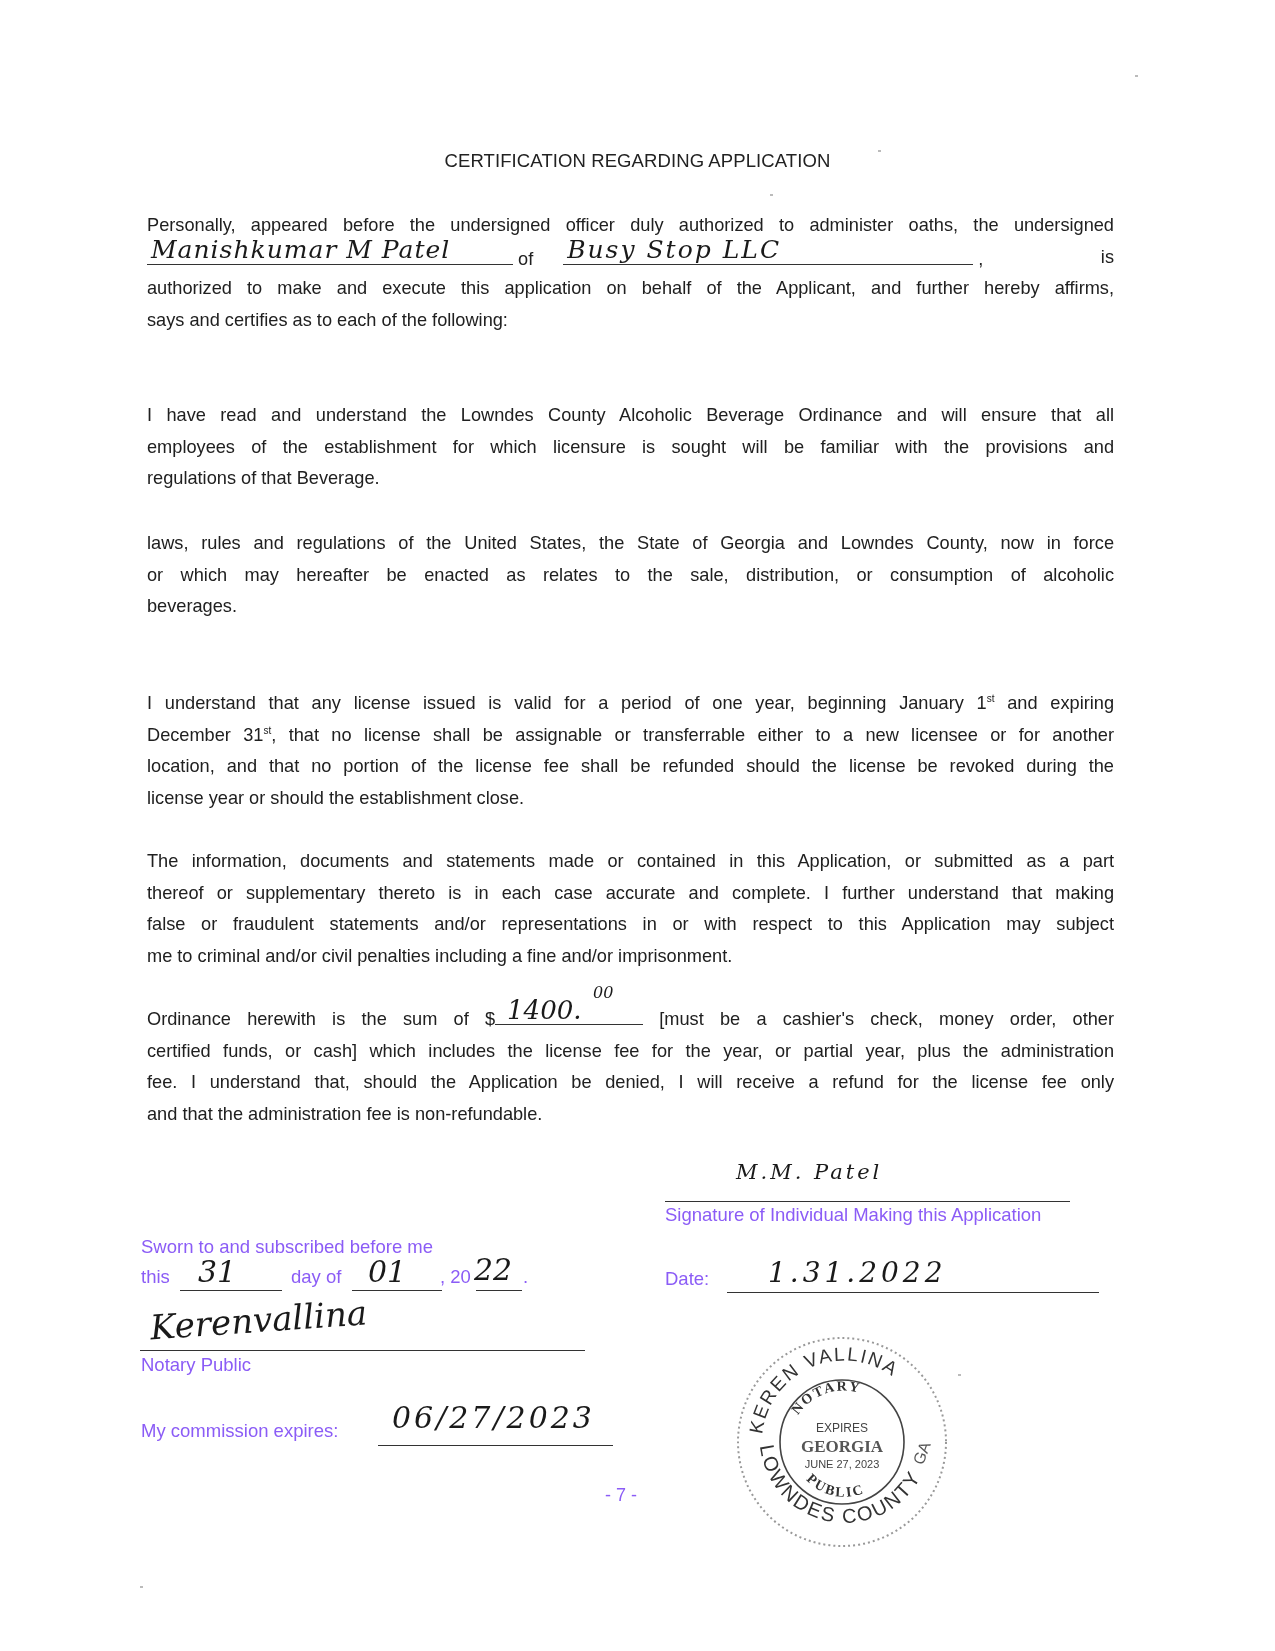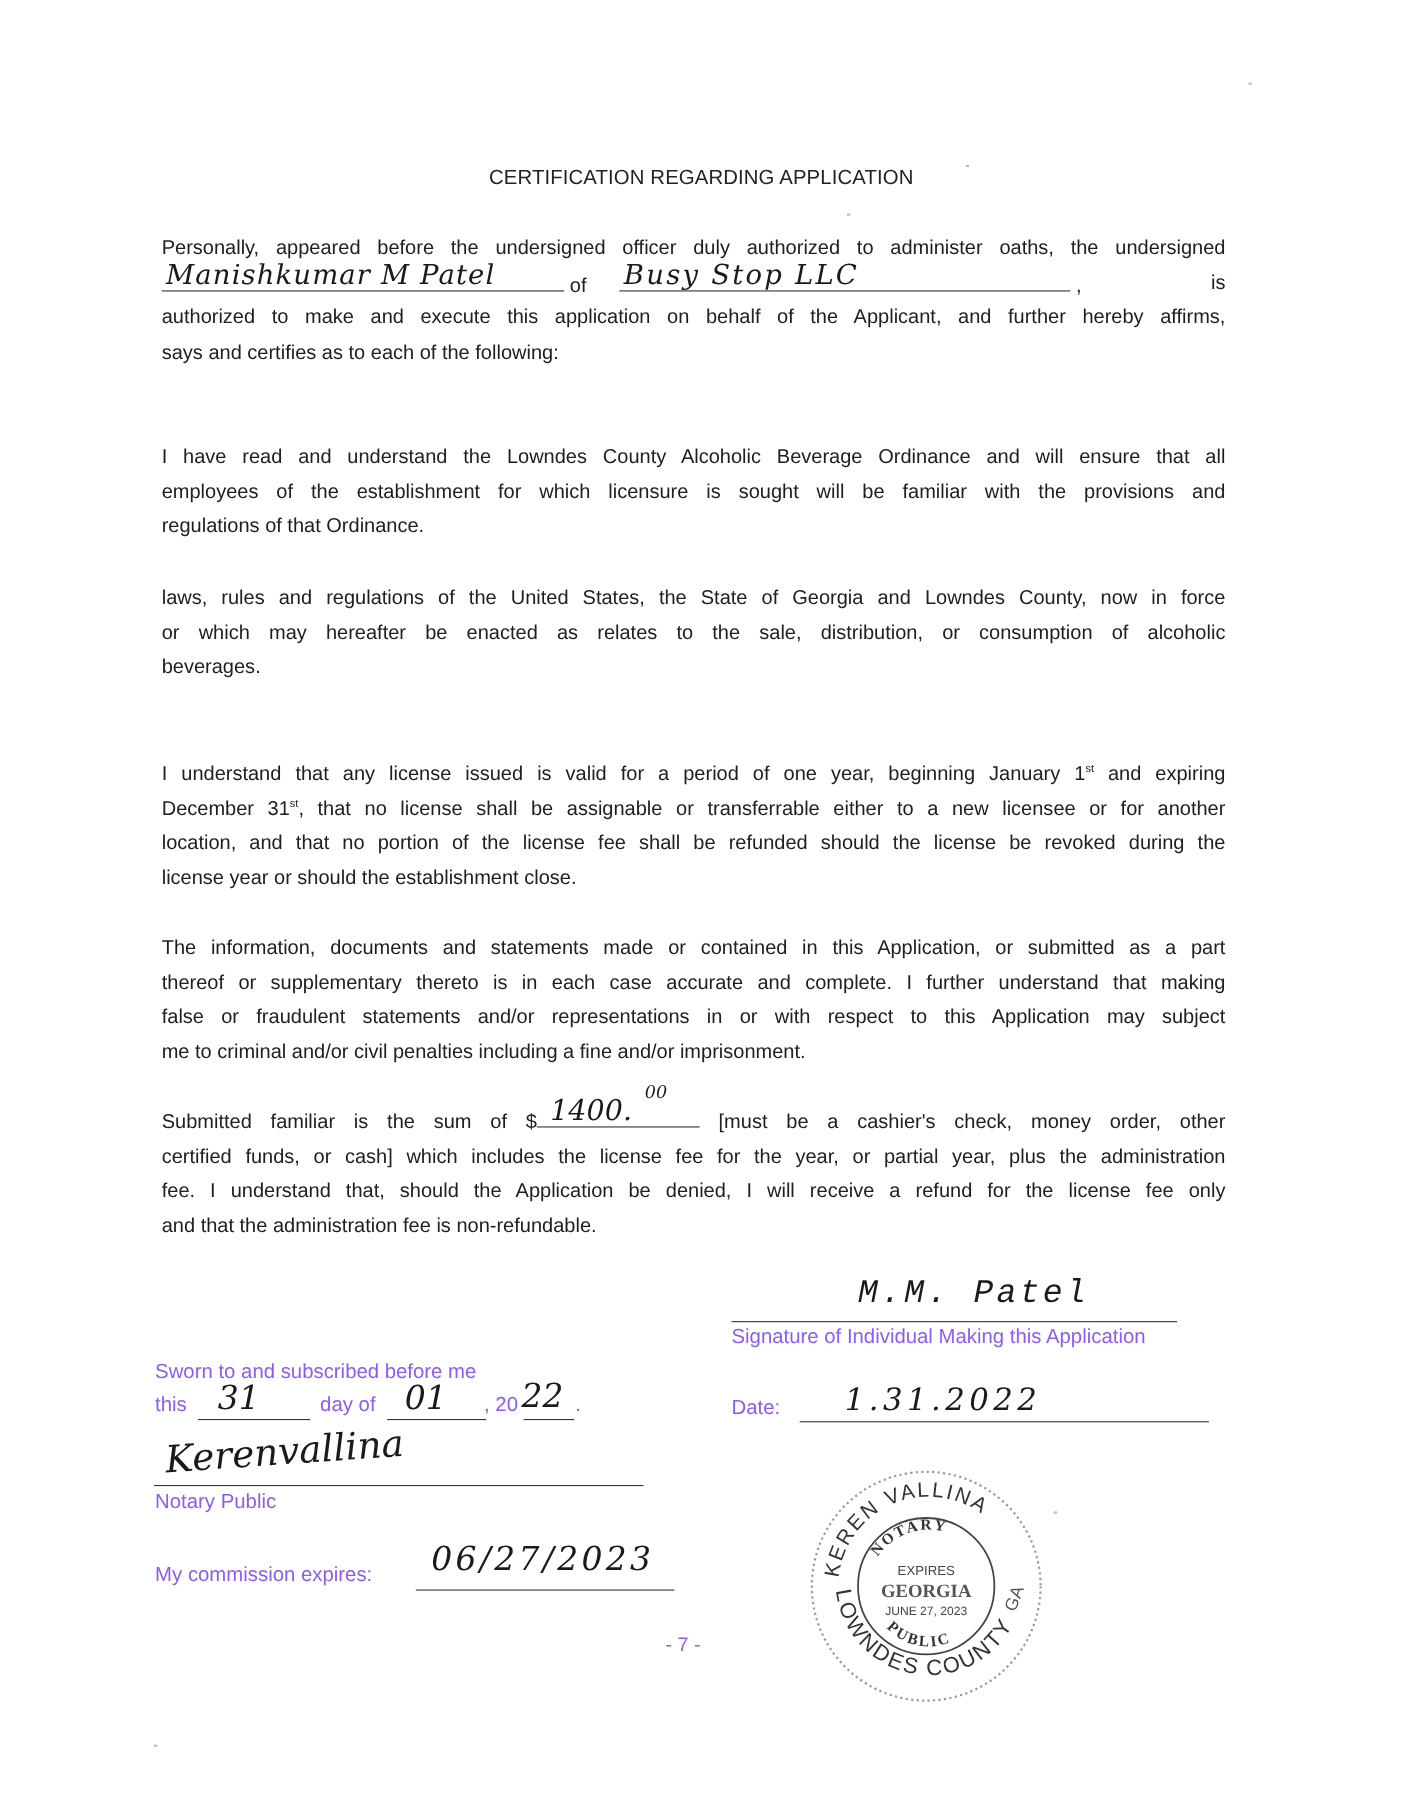--- a/index.html
+++ b/index.html
@@ -42,21 +42,21 @@
       <span style="display:inline-block;width:10px;">,</span>
       <span style="position:absolute;right:0;top:0;">is</span>
     </span>
     <span class="ln">authorized to make and execute this application on behalf of the Applicant, and further hereby affirms,</span>
     <span class="ln last">says and certifies as to each of the following:</span>
   </div>
 
   <div class="para" style="top:400px;">
     <span class="ln">I have read and understand the Lowndes County Alcoholic Beverage Ordinance and will ensure that all</span>
     <span class="ln">employees of the establishment for which licensure is sought will be familiar with the provisions and</span>
-    <span class="ln last">regulations of that Ordinance.</span>
+    <span class="ln last">regulations of that Beverage.</span>
   </div>
 
   <div class="para" style="top:528px;">
     <span class="ln">laws, rules and regulations of the United States, the State of Georgia and Lowndes County, now in force</span>
     <span class="ln">or which may hereafter be enacted as relates to the sale, distribution, or consumption of alcoholic</span>
     <span class="ln last">beverages.</span>
   </div>
 
   <div class="para" style="top:688px;">
     <span class="ln"><span>I understand that any license issued is valid for a period of one year, beginning January 1</span><sup>st</sup><span> and expiring</span></span>
@@ -67,29 +67,29 @@
 
   <div class="para" style="top:846px;">
     <span class="ln">The information, documents and statements made or contained in this Application, or submitted as a part</span>
     <span class="ln">thereof or supplementary thereto is in each case accurate and complete.  I further understand that making</span>
     <span class="ln">false or fraudulent statements and/or representations in or with respect to this Application may subject</span>
     <span class="ln last">me to criminal and/or civil penalties including a fine and/or imprisonment.</span>
   </div>
 
   <div class="para" style="top:1004px;">
     <span class="ln" style="position:relative;">
-      <span>Submitted familiar is the sum of $</span><span class="fillline" style="width:148px;height:20px;"><span class="hw" style="font-size:26px;left:12px;">1400.</span><span class="hw" style="font-size:16px;left:98px;bottom:16px;">00</span></span>
+      <span>Ordinance herewith is the sum of $</span><span class="fillline" style="width:148px;height:20px;"><span class="hw" style="font-size:26px;left:12px;">1400.</span><span class="hw" style="font-size:16px;left:98px;bottom:16px;">00</span></span>
       <span>[must be a cashier's check, money order, other</span>
     </span>
     <span class="ln">certified funds, or cash] which includes the license fee for the year, or partial year, plus the administration</span>
     <span class="ln">fee.  I understand that, should the Application be denied, I will receive a refund for the license fee only</span>
     <span class="ln last">and that the administration fee is non-refundable.</span>
   </div>
 
-  <div class="abs hw" style="left:780px; top:1160px; font-size:30px; letter-spacing:3px;font-family:Liberation Mono, monospace;">M.M. Patel</div>
+  <div class="abs hw" style="left:736px; top:1160px; font-size:21px; letter-spacing:3px;">M.M. Patel</div>
   <div class="rule" style="left:665px; top:1201px; width:405px;"></div>
   <div class="lbl" style="left:665px; top:1204px;">Signature of Individual Making this Application</div>
 
   <div class="lbl" style="left:665px; top:1268px;">Date:</div>
   <div class="rule" style="left:727px; top:1292px; width:372px;"></div>
   <div class="abs hw" style="left:768px; top:1256px; font-size:28px; letter-spacing:4px;">1.31.2022</div>
 
   <div class="lbl" style="left:141px; top:1236px;">Sworn to and subscribed before me</div>
   <div class="lbl" style="left:141px; top:1266px;">this</div>
   <div class="rule" style="left:180px; top:1290px; width:102px;"></div>

